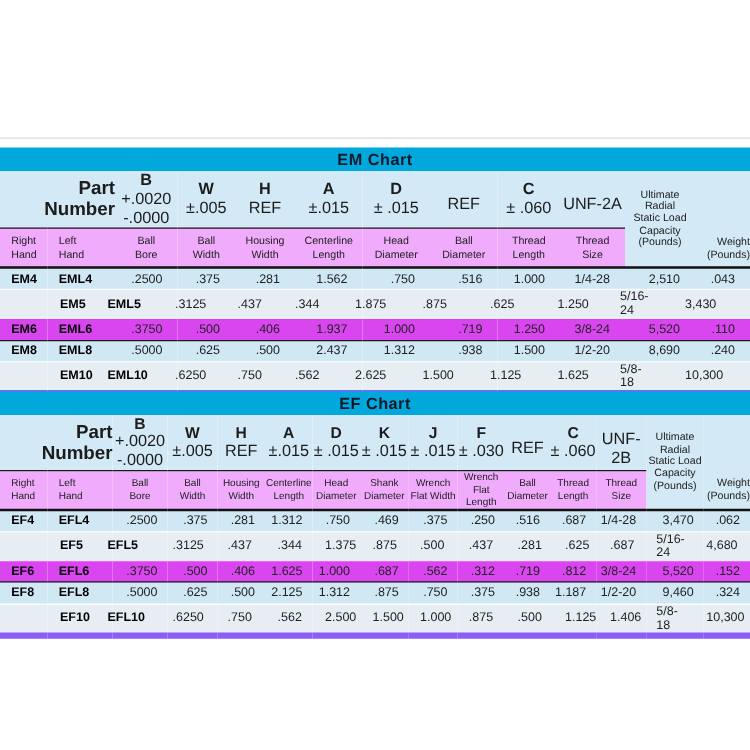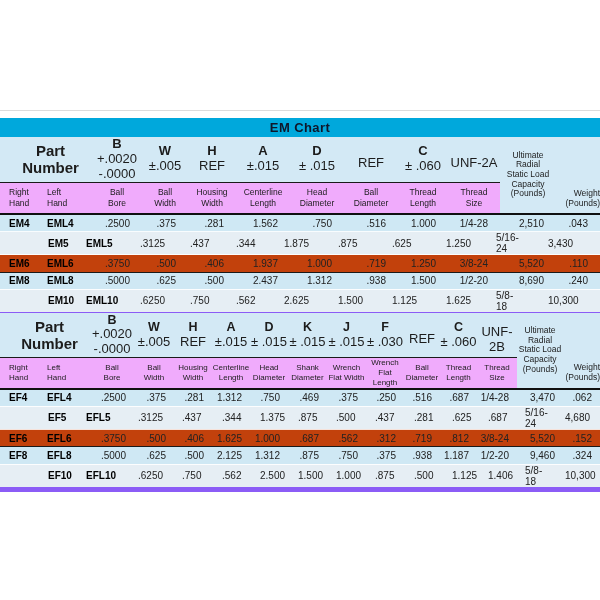--- a/index.html
+++ b/index.html
@@ -10,21 +10,21 @@
   .chart-em{top:118px;}
   .chart-ef{top:313px;}
   .bar{height:19px;background:#00a8dc;color:#0f172a;font-weight:bold;font-size:13px;
        display:flex;align-items:center;justify-content:center;letter-spacing:.4px;}
   table{width:600px;table-layout:fixed;border-collapse:collapse;}
   td{padding:0;margin:0;vertical-align:middle;}
   
   .hdr1 td{background:#d3e9f5;height:38px;}
   .ef .hdr1 td{height:40px;}
   .hdr1 td.lined{border-bottom:1.5px solid #1a1a1a;}
-  .part-cell{font-size:15px;font-weight:bold;padding-left:9px;text-align:center;}
+  .part-cell{font-size:15px;font-weight:bold;padding-left:9px;text-align:right;}
   .spec{display:flex;flex-direction:column;justify-content:center;align-items:center;}
   .letter{font-weight:bold;font-size:13px;line-height:1.15;text-align:center;}
   .ef .letter{font-size:12.5px;}
   .tol{font-size:13px;line-height:1.15;text-align:center;white-space:pre-line;}
   .spec.noletter .tol{margin-top:9px;}
   .cap-cell,.wt-cell{background:#d7eaf5;text-align:center;}
   .cap-cell div{font-size:8.5px;line-height:1.14;white-space:pre-line;}
   .wt-cell{vertical-align:bottom;text-align:right;}
   .wt-cell div{font-size:8.5px;line-height:1.18;white-space:pre-line;padding-bottom:5px;}
   
@@ -32,21 +32,21 @@
            text-align:center;white-space:pre-line;border-bottom:2px solid #101010;}
   .ef .hdr2 td{height:28px;font-size:8px;}
   .cap-cell,.wt-cell{border-bottom:2px solid #101010;}
   .hdr2 td.left{text-align:left;padding-left:9px;}
   
   tbody td{height:16.4px;font-size:10px;text-align:right;padding-right:12px;color:#222;}
   .ef tbody td{padding-right:8px;}
   tbody td.col-part{text-align:left;font-weight:bold;padding-left:9px;padding-right:0;color:#000;}
   tr.rb td{background:#cfe8f4;}
   tr.rp td{background:#e6eef4;padding-left:48px;}
-  tr.rm td{background:#c2410c;margin-left:17px;}
+  tr.rm td{background:#d946ef;margin-left:17px;}
   tr.sep td{border-top:1px solid rgba(255,255,255,.85);}
   tr.grp td{border-top:1.5px solid #1a1a1a;}
   tbody tr:last-child td{border-bottom:5px solid #8b5cf6;}
 </style>
 </head>
 <body>
 
 <div class="page">
   <div class="top-rule"></div>
 
@@ -225,20 +225,23 @@
               <td>5/8-18</td>
               <td>10,300</td>
               <td>.368</td>
             </tr>
           </tbody>
         </table>
       </div>
   </div>
 
   <div class="chart chart-ef ef">
+    <div class="bar">
+      <span>EF Chart</span>
+    </div>
     <div id="ef-mount">
         <table>
           <colgroup>
             <col style="width: 38px;">
             <col style="width: 52px;">
             <col style="width: 44px;">
             <col style="width: 40px;">
             <col style="width: 38px;">
             <col style="width: 38px;">
             <col style="width: 38px;">

